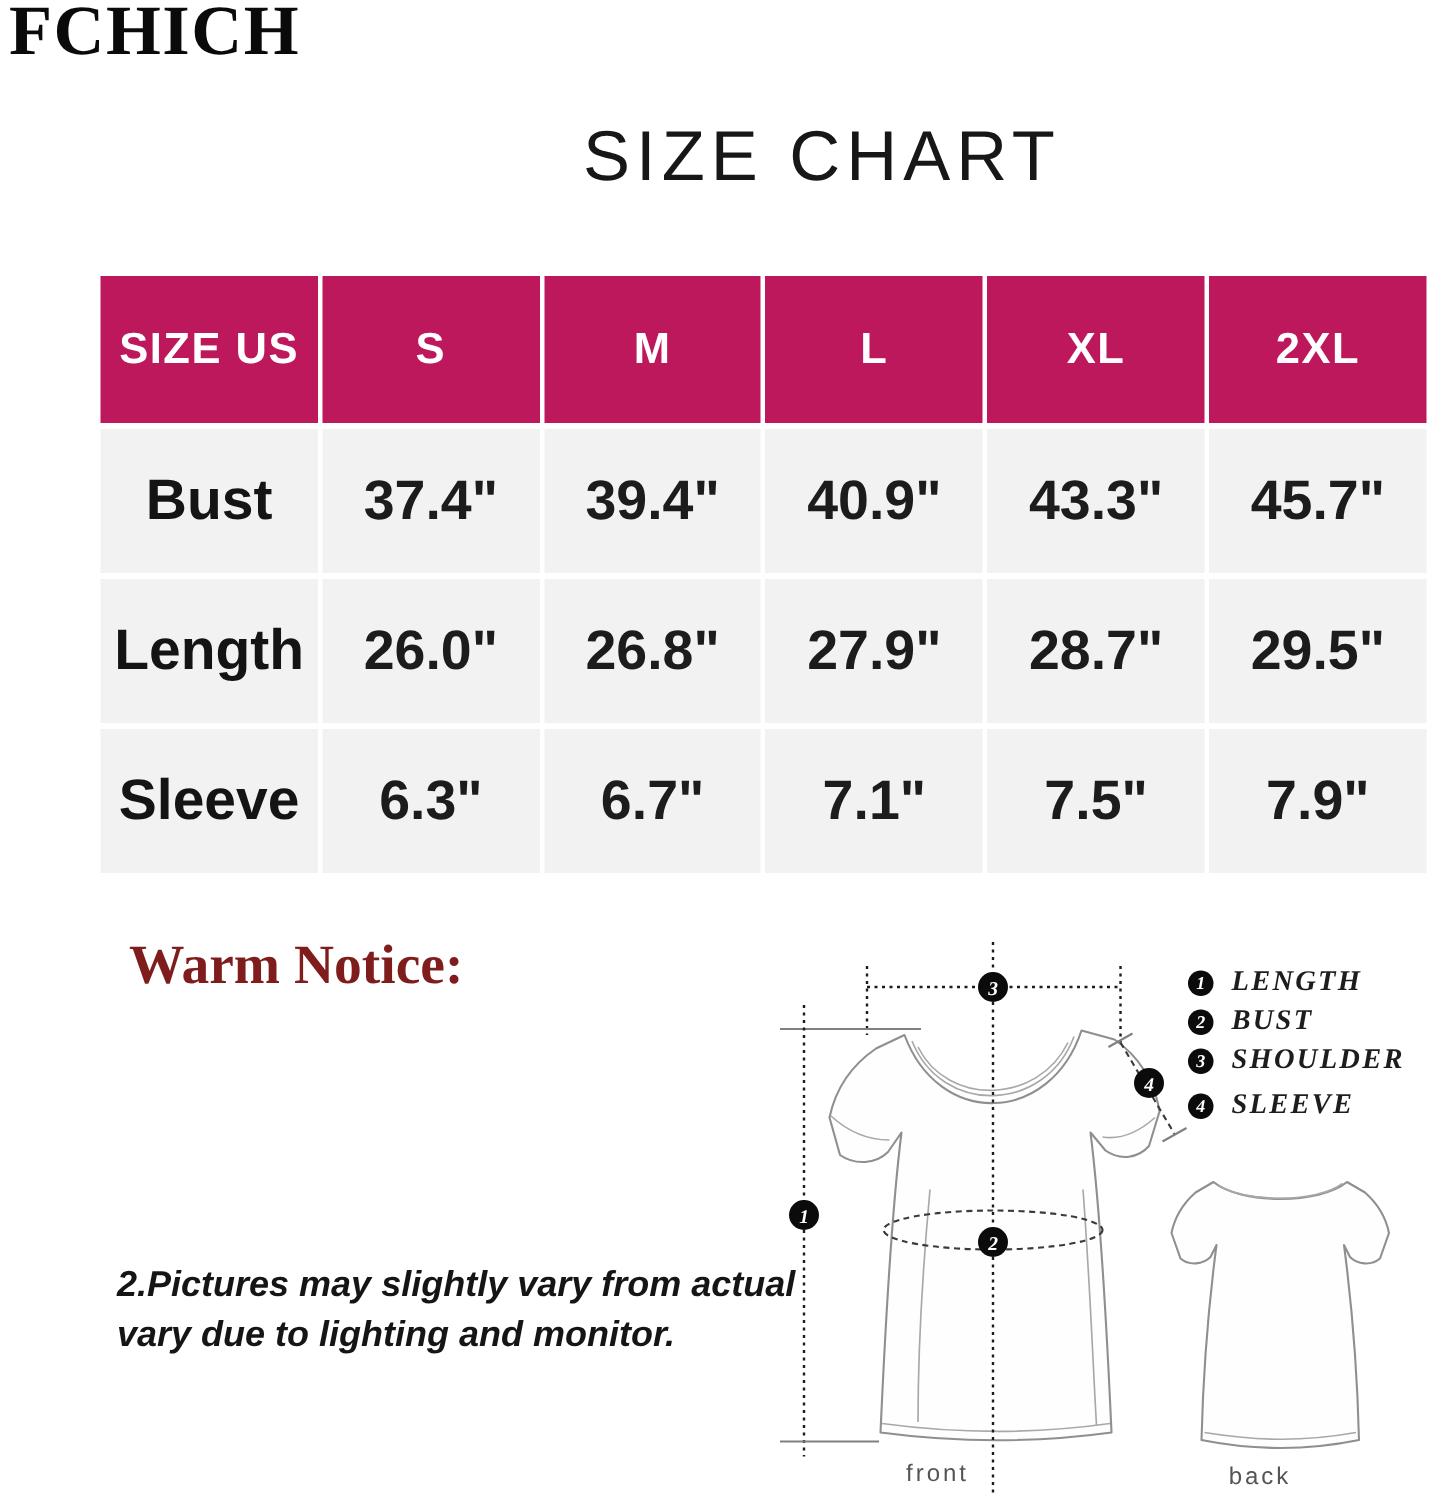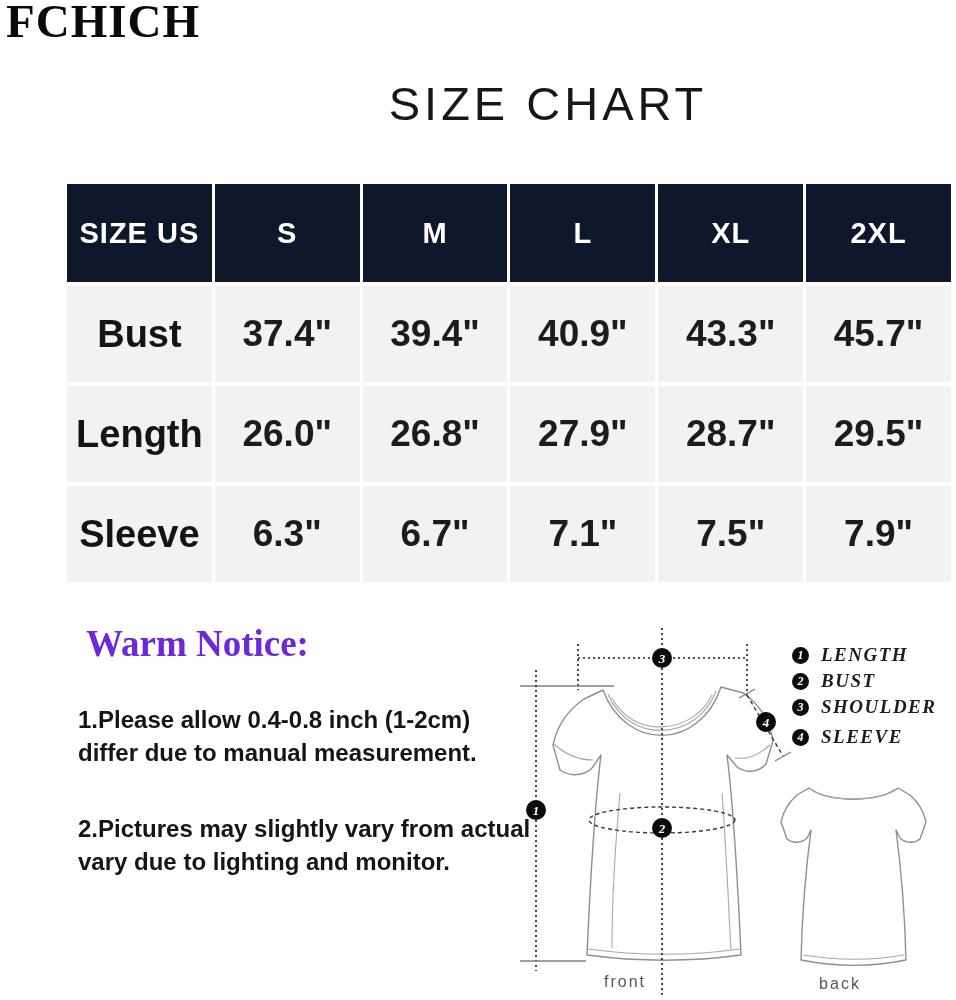--- a/index.html
+++ b/index.html
@@ -34,21 +34,21 @@
   }
   table.size-table {
     position: absolute;
     left: 64px; top: 180px;
     width: 890px;
     border-collapse: separate;
     border-spacing: 3px 4px;
     table-layout: fixed;
   }
   table.size-table th {
-    background: #0f172a;
+    background: #be185d;
     color: #ffffff;
     height: 96px;
     font-size: 29px;
     font-weight: bold;
     letter-spacing: 1px;
     text-align: center;
     vertical-align: middle;
     margin-top: 48px;
   }
   table.size-table td {
@@ -60,34 +60,34 @@
     text-align: center;
     vertical-align: middle;
   }
   table.size-table td.rowlabel { font-size: 38px; color: #141414; }
   .warm-heading {
     position: absolute;
     left: 86px; top: 622px;
     font-family: "Liberation Serif", "DejaVu Serif", serif;
     font-weight: bold;
     font-size: 37px;
-    color: #6d28d9;
+    color: #7f1d1d;
     white-space: nowrap;
   }
   .note {
     position: absolute;
     left: 78px;
     font-size: 24px;
     font-weight: bold;
     line-height: 33px;
     color: #151515;
     white-space: nowrap;
   }
   .note1 { top: 703px; }
-  .note2 { top: 812px; }
+  .note2 { top: 840px; font-style: italic; }
   .legend {
     position: absolute;
     left: 792px; top: 642px;
     margin: 0; padding: 0;
     list-style: none;
   }
   .legend li {
     display: flex;
     align-items: center;
     height: 26px;
@@ -182,24 +182,20 @@
         <td>6.7"</td>
         <td>7.1"</td>
         <td>7.5"</td>
         <td>7.9"</td>
       </tr>
     </tbody>
   </table>
 
   <div class="warm-heading">Warm Notice:</div>
 
-  <div class="note note1">
-    <div>1.Please allow 0.4-0.8 inch (1-2cm)</div>
-    <div>differ due to manual measurement.</div>
-  </div>
   <div class="note note2">
     <div>2.Pictures may slightly vary from actual</div>
     <div>vary due to lighting and monitor.</div>
   </div>
 
   <svg class="diagram" width="456" height="402" viewBox="0 0 456 402">
 
     <g>
       <path class="shirt" d="
         M103,92

